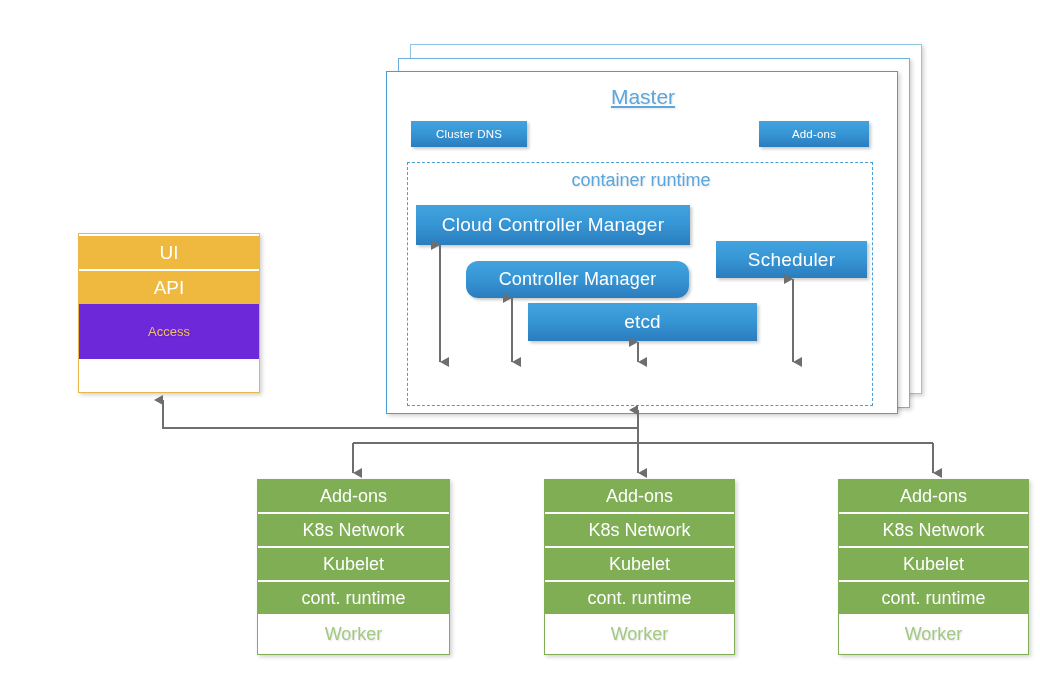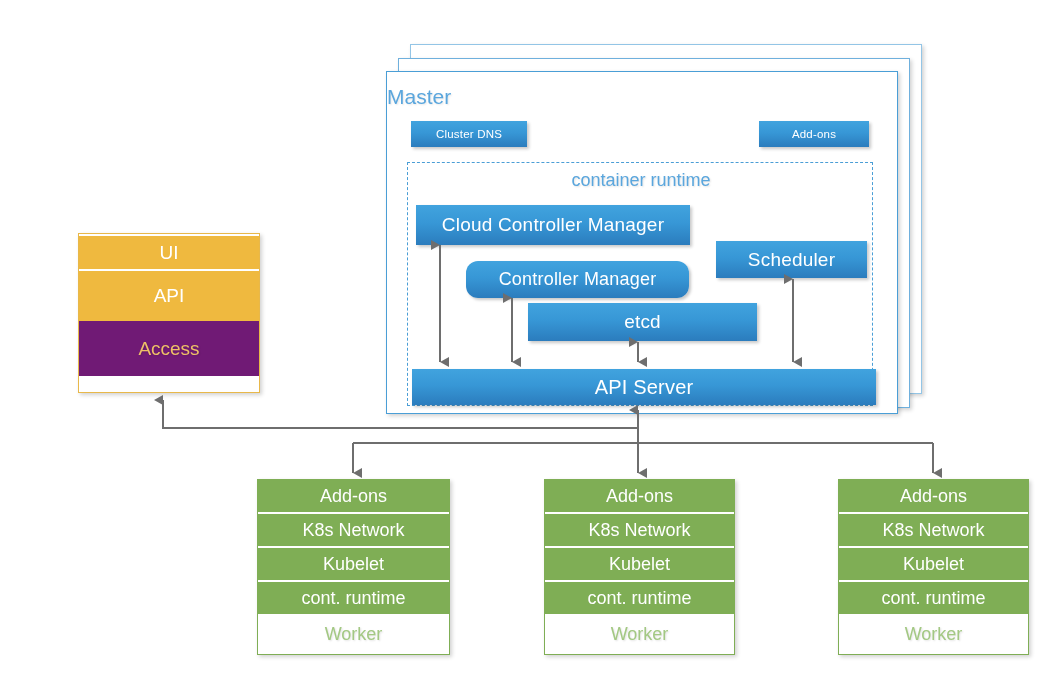--- a/index.html
+++ b/index.html
@@ -40,23 +40,24 @@
   .master-panel {
     background: #ffffff;
     border: 1.4px solid #4a9ed6;
     box-shadow: 2px 2px 4px rgba(0,0,0,0.18);
   }
   .master-panel.back   { border-color: #93c5e6; }
   .master-panel.mid    { border-color: #6fb0dd; }
   .master-title {
     color: #5aa6dd;
     font-size: 21px;
-    text-align: left;
+    text-align: center;
     text-shadow: 1px 1px 2px rgba(0,0,0,0.10);
     font-family: "Liberation Sans", sans-serif;
+    text-decoration: underline;
   }
   .runtime-box {
     border: 1.6px dashed #4a9ed6;
     background: transparent;
   }
   .runtime-title {
     color: #5aa6dd;
     font-size: 18px;
     text-align: center;
     text-shadow: 1px 1px 2px rgba(0,0,0,0.12);
@@ -73,26 +74,26 @@
     background: #efb93f;
     color: #ffffff;
     display: flex;
     align-items: center;
     justify-content: center;
     font-size: 19px;
     box-sizing: border-box;
   }
   .access-sep { background: #ffffff; height: 2px; }
   .access-foot {
-    background: #701a75;
+    background: #6d28d9;
     color: #eec067;
     display: flex;
     align-items: center;
     justify-content: center;
-    font-size: 19px;
+    font-size: 13px;
     text-shadow: 1px 1px 2px rgba(0,0,0,0.12);
   }
 
   
   .worker-wrap {
     background: #ffffff;
     border: 1.2px solid #7fae55;
     box-shadow: 2px 2px 4px rgba(0,0,0,0.18);
   }
   .worker-row {
@@ -145,28 +146,27 @@
     </div>
 
     <div class="abs blue-box" style="left:29px; top:133px; width:274px; height:40px; font-size:19px;">Cloud Controller Manager</div>
 
     <div class="abs blue-box" style="left:79px; top:189px; width:223px; height:37px; font-size:18px;border-radius:12px;">Controller Manager</div>
 
     <div class="abs blue-box" style="left:141px; top:231px; width:229px; height:38px; font-size:19px;">etcd</div>
 
     <div class="abs blue-box" style="left:329px; top:169px; width:151px; height:37px; font-size:19px;">Scheduler</div>
 
-    <div class="abs blue-box" style="left:25px; top:297px; width:464px; height:36px; font-size:20px;">API Server</div>
   </div>
 
   <div class="abs access-wrap" style="left:78px; top:233px; width:182px; height:160px;">
     <div class="access-sep"></div>
     <div class="access-row" style="height:33px;">UI</div>
     <div class="access-sep"></div>
-    <div class="access-row" style="height:50px;">API</div>
+    <div class="access-row" style="height:33px;">API</div>
     <div class="access-foot" style="height:55px;">Access</div>
   </div>
 
   <div class="abs worker-wrap" style="left:257px; top:479px; width:193px; height:176px;">
     <div class="worker-row" style="height:32px;">Add-ons</div>
     <div class="worker-sep"></div>
     <div class="worker-row" style="height:32px;">K8s Network</div>
     <div class="worker-sep"></div>
     <div class="worker-row" style="height:32px;">Kubelet</div>
     <div class="worker-sep"></div>

